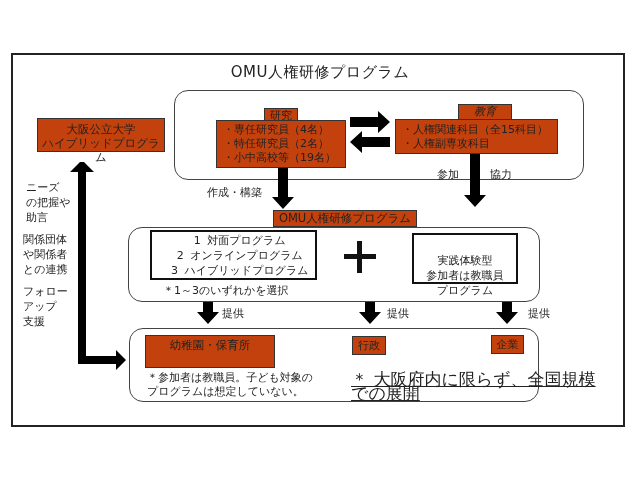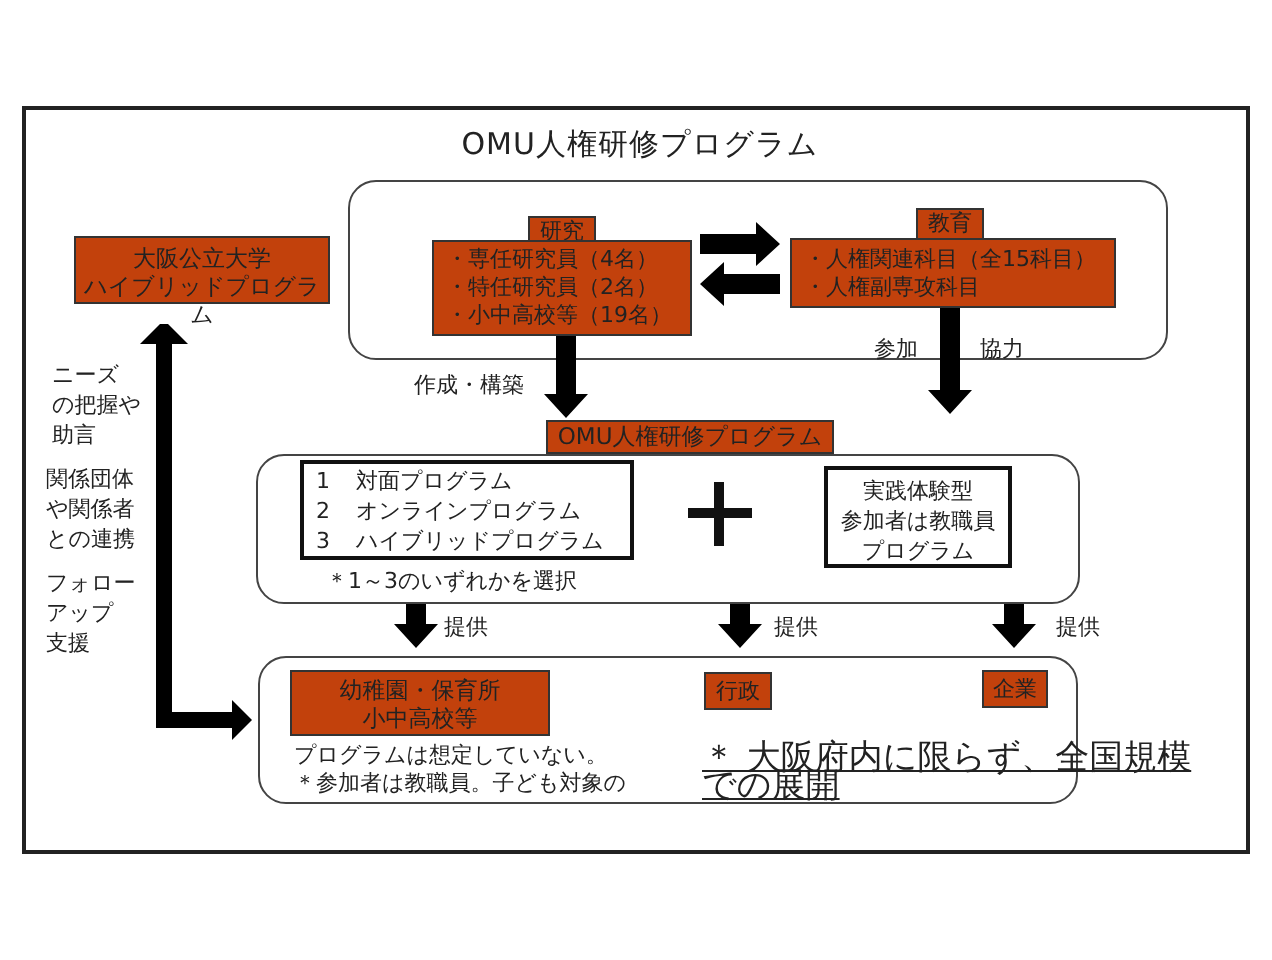--- a/index.html
+++ b/index.html
@@ -3,21 +3,21 @@
 <meta charset="utf-8">
 <style>
   html, body { margin:0; padding:0; background:#ffffff; }
   body { width:636px; height:480px; position:relative; overflow:hidden;
          font-family:"DejaVu Sans", sans-serif; color:#222; }
   .abs { position:absolute; box-sizing:border-box; }
   .frame { left:11px; top:53px; width:614px; height:374px; border:2px solid #222; }
   .title { left:200px; top:63px; width:240px; text-align:center; font-size:15px; color:#222; letter-spacing:0.5px; }
   .rbox { border:1.5px solid #444; border-radius:14px; background:#fff; }
   .box { border:1.2px solid #333; background:#c2410c; font-size:11px; line-height:14px; }
-  .tbox { border:2.5px solid #111; background:#fff; font-size:11px; line-height:15px; }
+  .tbox { border:2.5px solid #111; background:#fff; font-size:11px; line-height:15px;text-align:center; }
   .lbl { font-size:11px; line-height:14px; white-space:nowrap; }
   .side { font-size:11px; line-height:15px; color:#222; }
   .center { text-align:center; }
   svg.arrows { position:absolute; left:0; top:0; }
 </style>
 </head>
 <body>
 
 <div class="abs frame"></div>
 <div class="abs title">OMU人権研修プログラム</div>
@@ -45,21 +45,21 @@
 
 <div class="abs rbox" style="left:174px; top:90px; width:410px; height:90px;"></div>
 
 <div class="abs box center" style="left:264px; top:108px; width:34px; height:16px; line-height:14px;">研究</div>
 <div class="abs box" style="left:216px; top:120px; width:130px; height:48px; padding:2px 0 0 6px;">
   <div>・専任研究員（4名）</div>
   <div>・特任研究員（2名）</div>
   <div>・小中高校等（19名）</div>
 </div>
 
-<div class="abs box center" style="left:458px; top:104px; width:34px; height:16px; line-height:14px;">教育</div>
+<div class="abs box center" style="left:458px; top:104px; width:54px; height:16px; line-height:14px;font-style:italic;">教育</div>
 <div class="abs box" style="left:395px; top:119px; width:163px; height:35px; padding:3px 0 0 6px;">
   <div>・人権関連科目（全15科目）</div>
   <div>・人権副専攻科目</div>
 </div>
 
 <div class="abs lbl" style="left:437px; top:168px;">参加</div>
 <div class="abs lbl" style="left:490px; top:168px;">協力</div>
 <div class="abs lbl" style="left:207px; top:186px;">作成・構築</div>
 
 <div class="abs box center" style="left:273px; top:210px; width:144px; height:17px; line-height:15px; font-size:11.5px;">OMU人権研修プログラム</div>
@@ -71,39 +71,38 @@
   <div><span style="display:inline-block;width:20px;">2</span><span>オンラインプログラム</span></div>
   <div><span style="display:inline-block;width:20px;">3</span><span>ハイブリッドプログラム</span></div>
 </div>
 <div class="abs lbl" style="left:163px; top:284px;">＊1～3のいずれかを選択</div>
 
 <svg class="abs" width="36" height="36" style="left:342px; top:239px;">
   <rect x="15" y="2" width="5" height="32" fill="#111"></rect>
   <rect x="2" y="15" width="32" height="5" fill="#111"></rect>
 </svg>
 
-<div class="abs tbox center" style="left:412px; top:233px; width:94px; height:51px; padding-top:3px;">
+<div class="abs tbox center" style="left:412px; top:233px; width:106px; height:51px; padding-top:18px;">
   <div>実践体験型</div>
   <div>参加者は教職員</div>
   <div>プログラム</div>
 </div>
 
 <div class="abs lbl" style="left:222px; top:307px;">提供</div>
 <div class="abs lbl" style="left:387px; top:307px;">提供</div>
 <div class="abs lbl" style="left:528px; top:307px;">提供</div>
 
 <div class="abs rbox" style="left:129px; top:328px; width:410px; height:74px;"></div>
 
 <div class="abs box center" style="left:145px; top:335px; width:130px; height:33px; padding-top:2px; font-size:11.5px;">
   <div>幼稚園・保育所</div>
-  <div>小中高校等</div>
 </div>
 <div class="abs lbl" style="left:147px; top:371px; font-size:11px;">
+  <div>＊参加者は教職員。子ども対象の</div>
   <div>プログラムは想定していない。</div>
-  <div>＊参加者は教職員。子ども対象の</div>
 </div>
 
 <div class="abs box center" style="left:352px; top:336px; width:34px; height:19px; line-height:17px;">行政</div>
 <div class="abs box center" style="left:491px; top:335px; width:33px; height:19px; line-height:17px;">企業</div>
 <div class="abs lbl" style="left:351px; top:372px; font-size:17px;text-decoration:underline;">
   <div>＊ 大阪府内に限らず、全国規模</div>
   <div>での展開</div>
 </div>
 
 <svg class="arrows" width="636" height="480">

